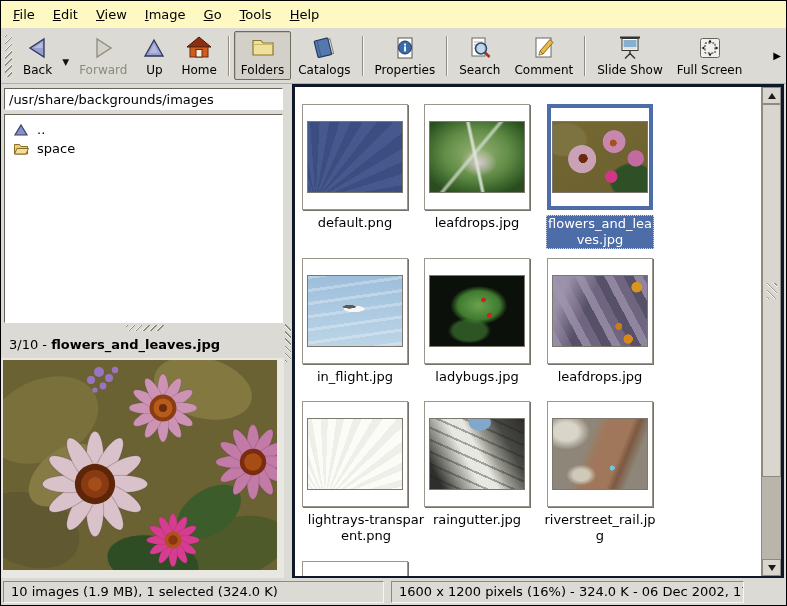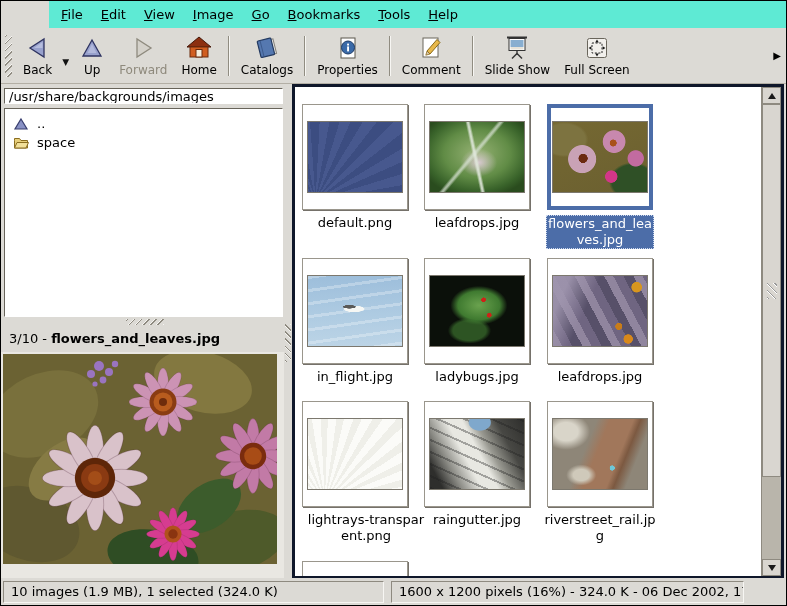--- a/index.html
+++ b/index.html
@@ -1,39 +1,39 @@
 <!DOCTYPE html>
 <html><head>
 <meta charset="utf-8">
 <style>
   * { box-sizing: border-box; margin: 0; padding: 0; }
   html,body { width: 787px; height: 606px; }
   body { font-family: "DejaVu Sans", "Liberation Sans", sans-serif; font-size: 13px; color:#000; }
   .window { position: relative; width: 787px; height: 606px; background:#dcdad5; border:1px solid #000; overflow:hidden; }
 
   
-  .menubar { position:absolute; left:0; top:0; right:0; height:27px; display:flex; align-items:center; padding-left:3px; background:#5eead4;margin-left:48px; }
+  .menubar { position:absolute; left:0; top:0; right:0; height:27px; display:flex; align-items:center; padding-left:3px; background:#fef9c3; }
   .menu-item { padding:4px 9px; cursor:default; }
   .menu-item .u { text-decoration: underline; }
 
   
   .toolbar { position:absolute; left:0; top:27px; right:0; height:56px; display:flex; align-items:center; padding:2px 3px; border-bottom:1px solid #b3afa5; }
   .tb-handle { width:7px; height:42px; margin:0 4px 0 1px;
     background: repeating-linear-gradient(135deg,#f5f4f1 0 1px,#928e84 1px 2px,#dcdad5 2px 5px); }
   .tb-btn { display:flex; flex-direction:column; align-items:center; justify-content:flex-end; padding:3px 6px 2px; border:1px solid transparent; border-radius:2px; font-size:12px; white-space:nowrap; }
   .tb-btn svg { width:26px; height:26px; display:block; margin-bottom:2px; }
   .tb-btn.active { border:1px solid #6e6a60; background:#d3d0c9; box-shadow: inset 1px 1px 0 #bcb8af; }
   .tb-btn.disabled { color:#8e897c; }
   .tb-sep { width:2px; height:40px; margin:0 4px; border-left:1px solid #908c81; border-right:1px solid #f7f6f3; }
   .back-drop { display:flex; flex-direction:column; align-items:center; justify-content:flex-start; padding-top:13px; width:13px; font-size:9px; color:#111; }
   .tb-overflow { position:absolute; right:5px; top:50%; margin-top:-6px; font-size:10px; color:#000; }
 
   
   .sidebar { position:absolute; left:0; top:83px; width:288px; height:495px; display:flex; flex-direction:column; background:#dcdad5; }
-  .path-entry { margin:4px 6px 3px 3px; height:16px; background:#fff; border:1px solid; border-color:#68645a #fff #fff #68645a; padding:0 4px; font:13px "DejaVu Sans", sans-serif; outline:none; }
+  .path-entry { margin:4px 6px 3px 3px; height:22px; background:#fff; border:1px solid; border-color:#68645a #fff #fff #68645a; padding:0 4px; font:13px "DejaVu Sans", sans-serif; outline:none; }
   .folder-list { margin:1px 6px 0 3px; height:209px; background:#fff; border:1px solid; border-color:#68645a #fff #fff #68645a; padding-top:5px; overflow:hidden; }
   .folder-row { display:flex; align-items:center; gap:8px; padding:2px 4px 2px 8px; }
   .folder-row svg { width:16px; height:14px; flex:0 0 auto; }
   .h-splitter { height:9px; position:relative; }
   .h-splitter .grip, .v-splitter .grip { position:absolute; width:38px; height:6px;
     background: repeating-linear-gradient(135deg,#f5f4f1 0 1px,#8e8a80 1px 2px,#dcdad5 2px 5px); }
   .h-splitter .grip { left:50%; top:2px; transform:translateX(-50%); }
   .sel-info { height:26px; line-height:25px; padding-left:8px; white-space:nowrap; overflow:hidden; }
   .sel-info b { font-weight:bold; }
   .preview { flex:1; background:#e9e7e2; padding:2px 0 0 2px; overflow:hidden; }
@@ -128,65 +128,71 @@
 <body>
 
 <div class="window">
 
   <div class="menubar">
     <div class="menu-item"><span class="u">F</span><span>ile</span></div>
     <div class="menu-item"><span class="u">E</span><span>dit</span></div>
     <div class="menu-item"><span class="u">V</span><span>iew</span></div>
     <div class="menu-item"><span class="u">I</span><span>mage</span></div>
     <div class="menu-item"><span class="u">G</span><span>o</span></div>
-    <div class="menu-item"><span class="u">B</span><span>ookmarks</span></div>
     <div class="menu-item"><span class="u">T</span><span>ools</span></div>
     <div class="menu-item"><span class="u">H</span><span>elp</span></div>
   </div>
 
   <div class="toolbar">
     <div class="tb-handle"></div>
 
     <div class="tb-btn">
       <svg viewBox="0 0 26 26">
           <polygon points="19,4 19,22 5,13" fill="#98a1cd" stroke="#2e3360" stroke-width="1.3"></polygon>
           <polygon points="17.5,7 17.5,13 9,13" fill="#c3c9e6" opacity=".7"></polygon>
         </svg>
       <span>Back</span>
     </div>
     <div class="back-drop">
         <span>▼</span>
       </div>
 
+    <div class="tb-btn disabled">
+      <svg viewBox="0 0 26 26">
+          <polygon points="7,4 7,22 21,13" fill="#d4d1ca" stroke="#8e8a7e" stroke-width="1.3"></polygon>
+        </svg>
+      <span>Forward</span>
+    </div>
+
     <div class="tb-btn">
       <svg viewBox="0 0 26 26">
           <polygon points="13,5 22,21 4,21" fill="#98a1cd" stroke="#2e3360" stroke-width="1.3"></polygon>
           <polygon points="13,9 17.5,18 8.5,18" fill="#c3c9e6" opacity=".6"></polygon>
         </svg>
       <span>Up</span>
-    </div>
-
-    <div class="tb-btn disabled">
-      <svg viewBox="0 0 26 26">
-          <polygon points="7,4 7,22 21,13" fill="#d4d1ca" stroke="#8e8a7e" stroke-width="1.3"></polygon>
-        </svg>
-      <span>Forward</span>
     </div>
 
     <div class="tb-btn">
       <svg viewBox="0 0 26 26">
           <polygon points="13,2 25,12 1,12" fill="#8c2f10" stroke="#441708" stroke-width="1"></polygon>
           <rect x="4" y="12" width="18" height="10" fill="#d05d20" stroke="#6b2a0c"></rect>
           <rect x="10" y="14.5" width="6" height="7.5" fill="#f4ecdc" stroke="#6b2a0c"></rect>
         </svg>
       <span>Home</span>
     </div>
 
     <div class="tb-sep"></div>
 
+    <div class="tb-btn active">
+      <svg viewBox="0 0 26 26">
+          <path d="M3 8 L3 5.5 L11 5.5 L13 8 L23 8 L23 20 L3 20 Z" fill="#efe09c" stroke="#8a7830" stroke-width="1.2"></path>
+          <line x1="3" y1="9.5" x2="23" y2="9.5" stroke="#c9b868"></line>
+        </svg>
+      <span>Folders</span>
+    </div>
 
     <div class="tb-btn">
       <svg viewBox="0 0 26 26">
           <g transform="rotate(-14 13 13)">
             <rect x="17" y="5.5" width="4" height="15" fill="#e9e9e6" stroke="#84807a"></rect>
             <rect x="5" y="4" width="14" height="17" rx="1" fill="#5578b0" stroke="#243a60" stroke-width="1.2"></rect>
             <line x1="8" y1="4.5" x2="8" y2="20.5" stroke="#3c5a8c"></line>
           </g>
         </svg>
       <span>Catalogs</span>
@@ -199,20 +205,33 @@
           <rect x="6" y="3" width="14" height="20" fill="#fff" stroke="#5a564c"></rect>
           <circle cx="13" cy="12.5" r="6.5" fill="#3a6aa8" stroke="#1c3a66"></circle>
           <rect x="12.1" y="8.6" width="1.9" height="1.9" fill="#fff"></rect>
           <rect x="12.1" y="11.4" width="1.9" height="5" fill="#fff"></rect>
         </svg>
       <span>Properties</span>
     </div>
 
     <div class="tb-sep"></div>
 
+    <div class="tb-btn">
+      <svg viewBox="0 0 26 26">
+          <rect x="5" y="3" width="13" height="18" fill="#fff" stroke="#6a665c"></rect>
+          <g stroke="#b3b0a8">
+            <line x1="7" y1="7" x2="16" y2="7"></line>
+            <line x1="7" y1="10" x2="16" y2="10"></line>
+            <line x1="7" y1="13" x2="12" y2="13"></line>
+          </g>
+          <circle cx="14" cy="13.5" r="5.5" fill="#b8d0e8" fill-opacity=".85" stroke="#28456e" stroke-width="1.5"></circle>
+          <line x1="18.2" y1="17.7" x2="22.5" y2="22" stroke="#a83020" stroke-width="2.6"></line>
+        </svg>
+      <span>Search</span>
+    </div>
 
     <div class="tb-btn">
       <svg viewBox="0 0 26 26">
           <rect x="5" y="3" width="15" height="19" fill="#fff" stroke="#6a665c"></rect>
           <polygon points="9,16 19,4.5 22,7.5 12,19" fill="#e8b84a" stroke="#8a6a1a"></polygon>
           <polygon points="9,16 12,19 7.8,20.2" fill="#d8c8b0" stroke="#8a6a1a" stroke-width=".8"></polygon>
         </svg>
       <span>Comment</span>
     </div>
 

